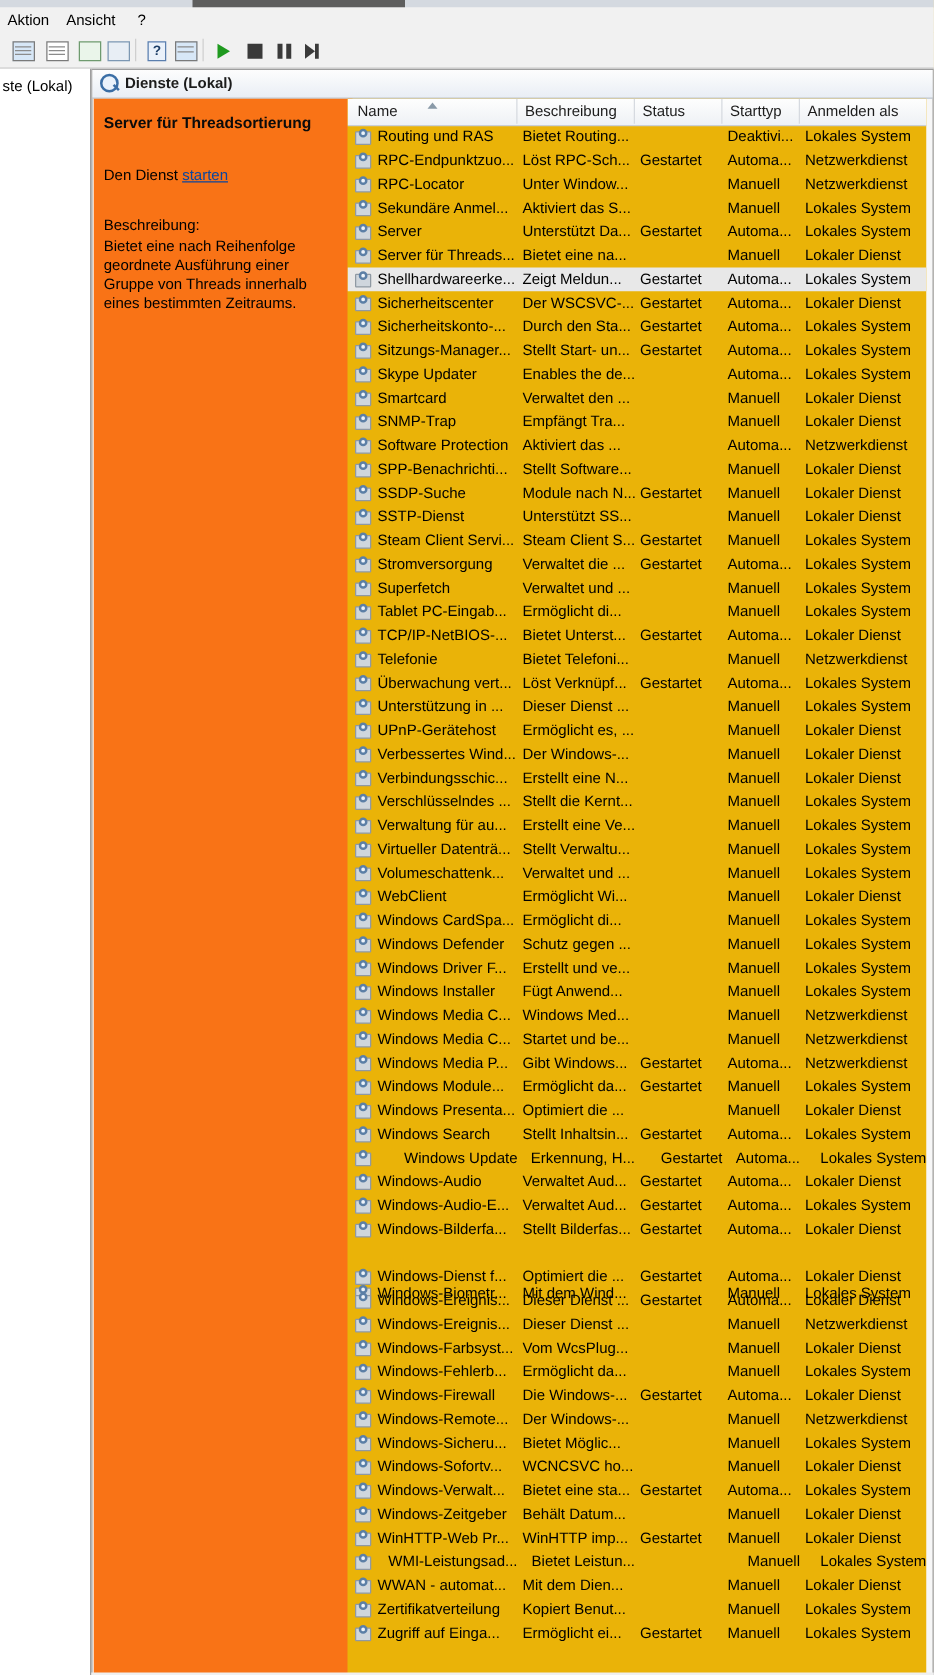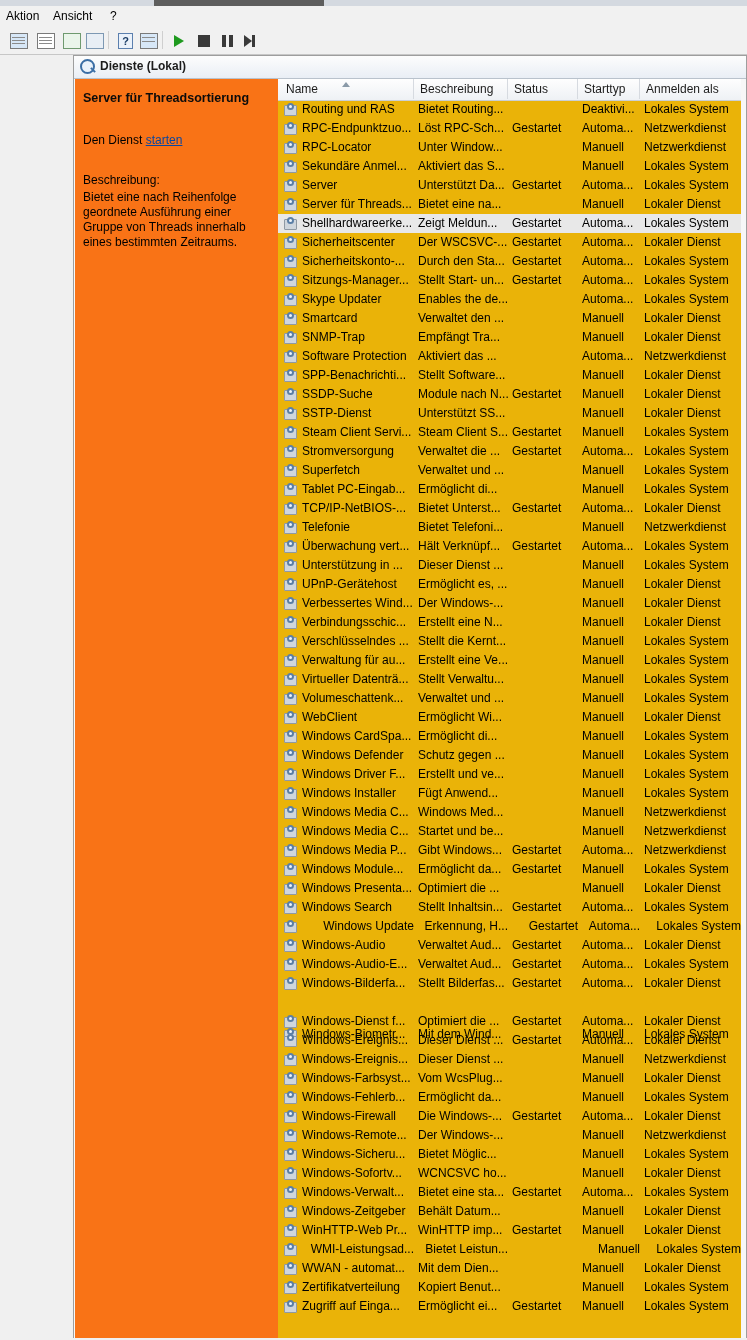--- a/index.html
+++ b/index.html
@@ -137,20 +137,23 @@
     <div class="tbbtn" style="left:215px;">
       <div class="pausebar" style="left:6px;"></div>
         <div class="pausebar" style="left:13px;"></div>
     </div>
     <div class="tbbtn" style="left:238px;">
       <div class="step1"></div>
         <div class="step2"></div>
     </div>
   </div>
 
+  <div class="leftpane">
+    <div class="treeitem">ste (Lokal)</div>
+  </div>
 
   <div class="content">
 
     <div class="panehead">
       <div class="gearicon"></div>
       <div class="lbl">Dienste (Lokal)</div>
     </div>
 
     <div class="detail">
       <h2>Server für Threadsortierung</h2>
@@ -425,21 +428,21 @@
             <span class="cell c-stat"></span>
             <span class="cell c-start">Manuell</span>
             <span class="cell c-logon">Netzwerkdienst</span>
           </div>
           <div class="row" style="top: 437px;">
             <span class="svcicon">
               <span class="body"></span>
               <span class="cog"></span>
             </span>
             <span class="cell c-name">Überwachung vert...</span>
-            <span class="cell c-desc">Hält Verknüpf...</span>
+            <span class="cell c-desc">Löst Verknüpf...</span>
             <span class="cell c-stat">Gestartet</span>
             <span class="cell c-start">Automa...</span>
             <span class="cell c-logon">Lokales System</span>
           </div>
           <div class="row" style="top: 456px;">
             <span class="svcicon">
               <span class="body"></span>
               <span class="cog"></span>
             </span>
             <span class="cell c-name">Unterstützung in ...</span>

